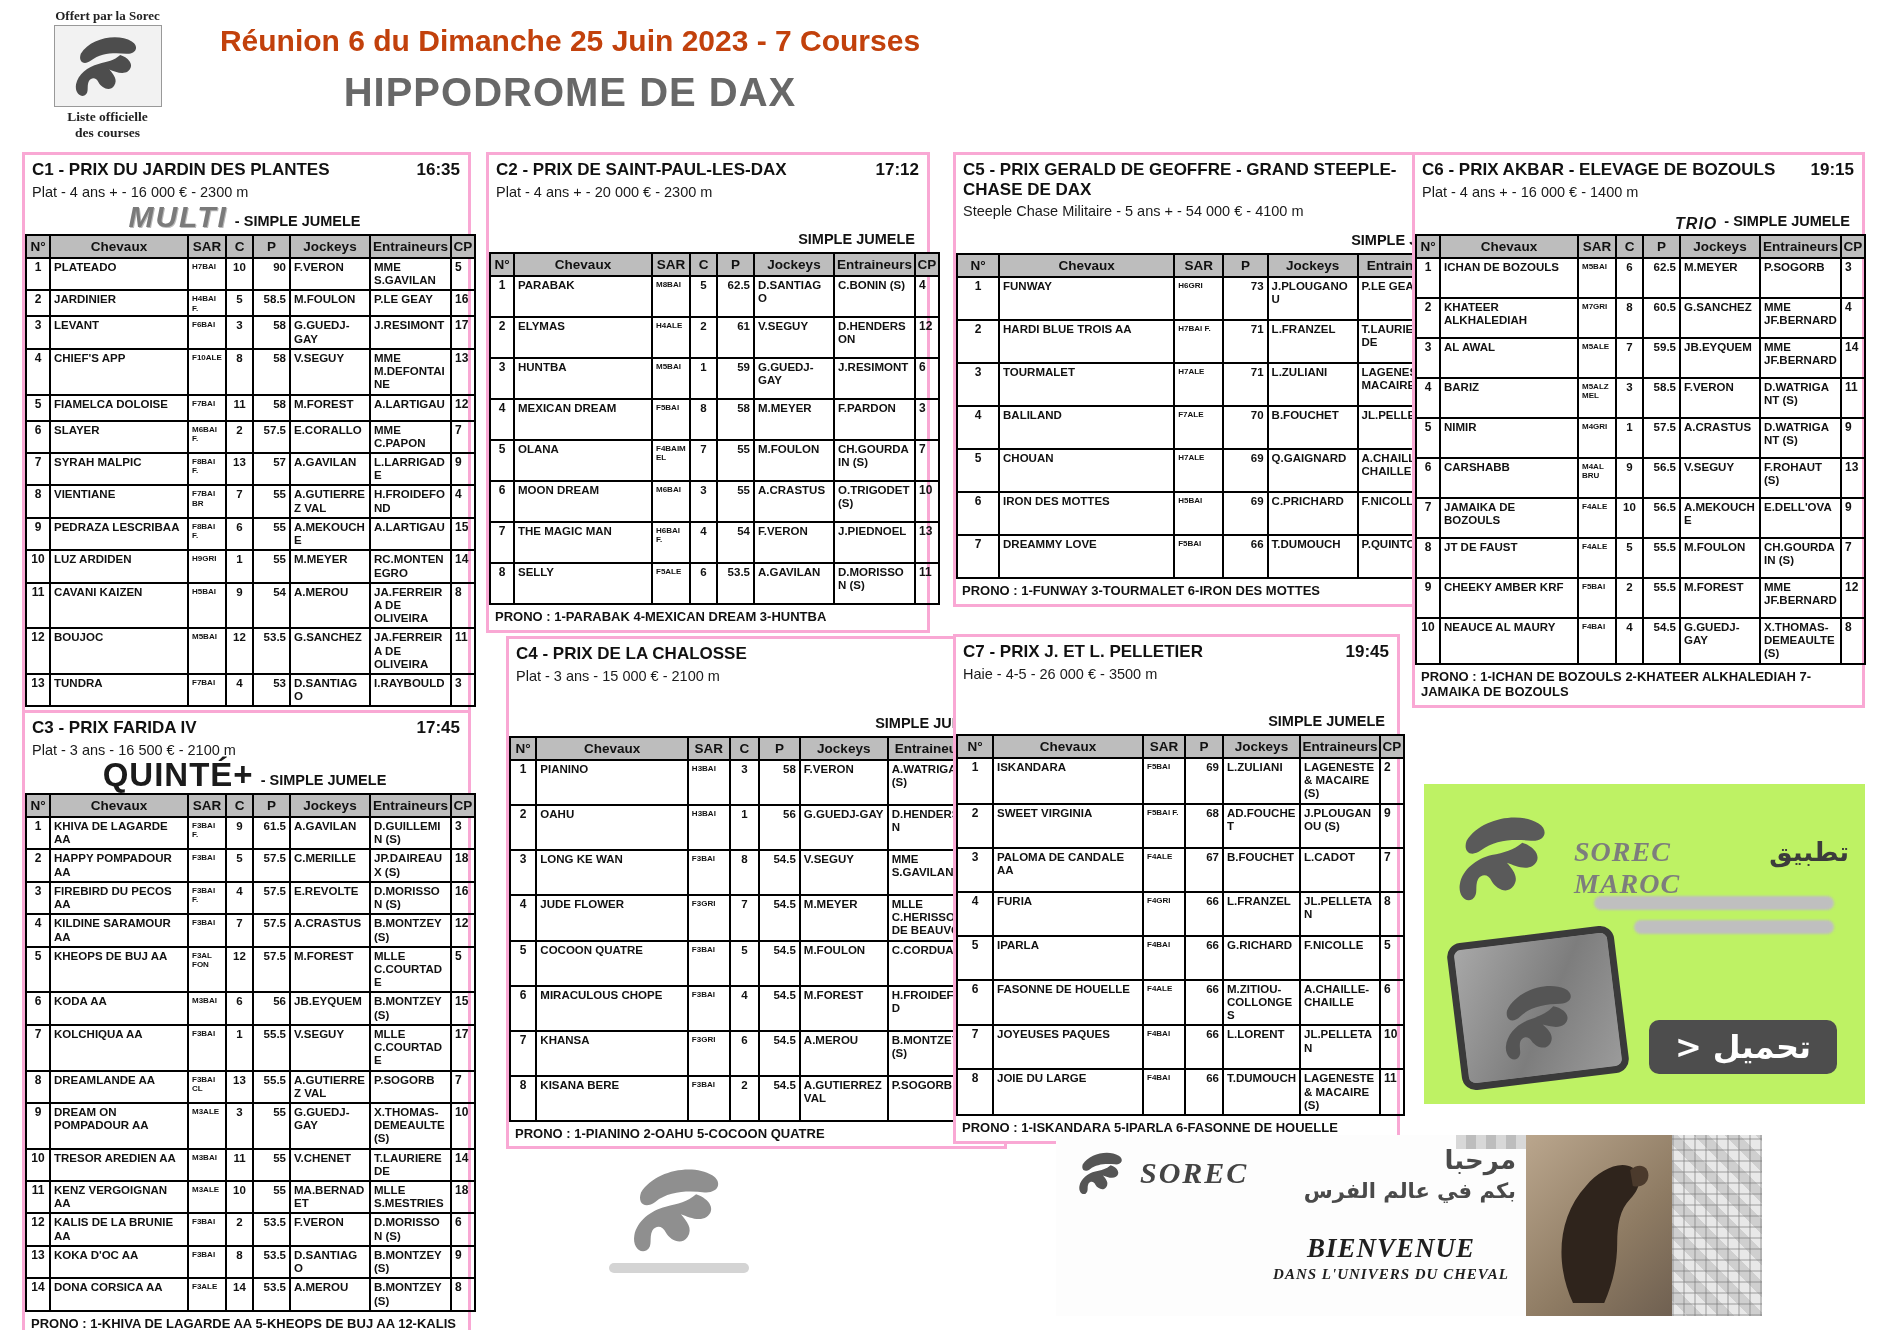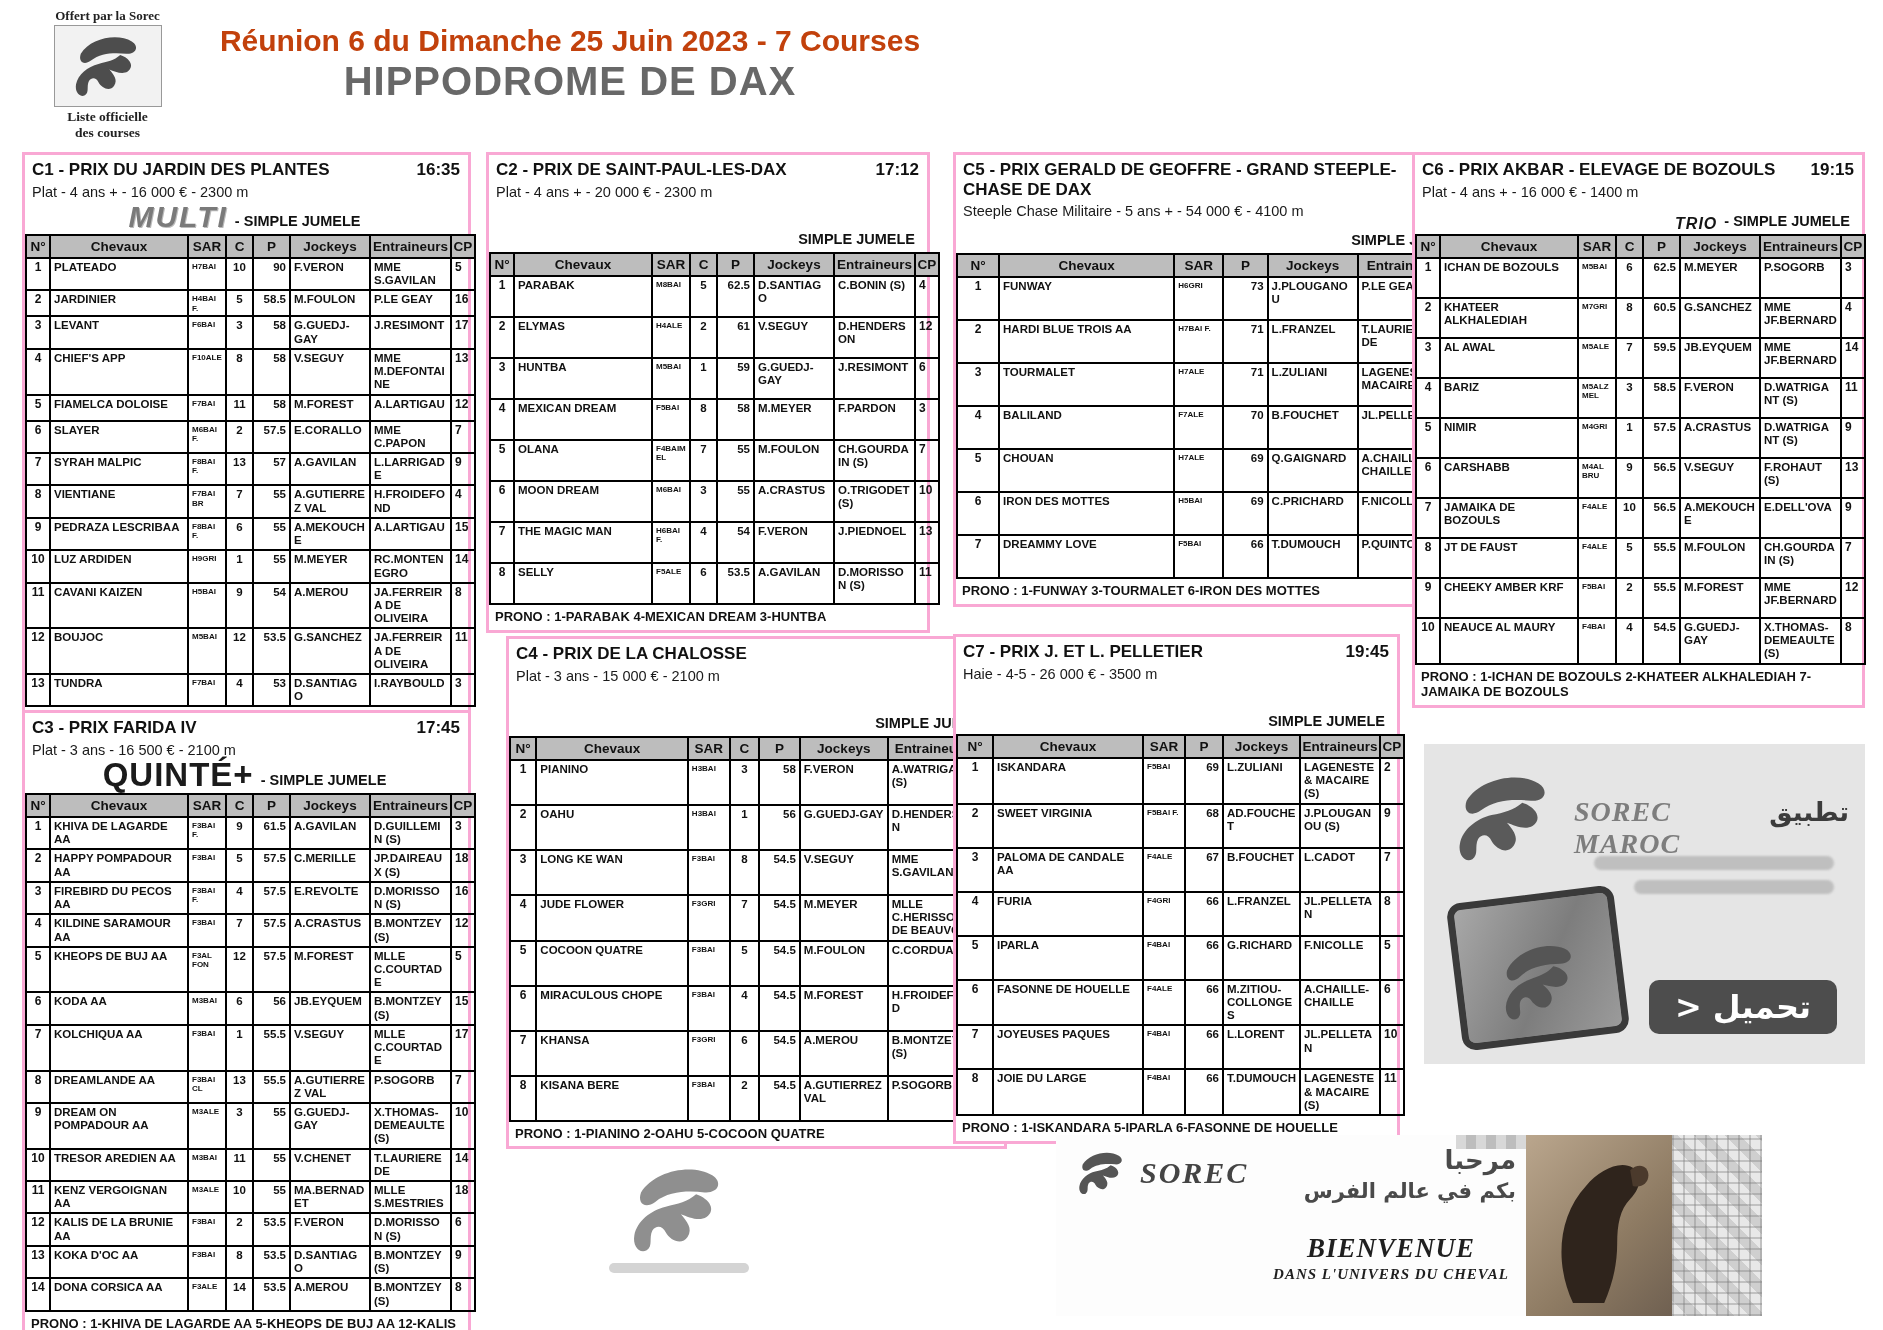--- a/index.html
+++ b/index.html
@@ -11,21 +11,21 @@
   .brand-box{position:absolute;left:30px;top:8px;width:155px;height:140px;text-align:center;
              font-family:"Liberation Serif",serif;font-weight:bold;color:#222}
   .brand-top{font-size:13px;padding-bottom:1px}
   .brand-img{width:108px;height:82px;margin:0 auto;border:1px solid #999;background:#f2f2f2;
              display:flex;align-items:center;justify-content:center}
   .brand-img svg{width:86px;height:68px;color:#4d4d4d}
   .brand-b1{font-size:13.5px;margin-top:2px}
   .brand-b2{font-size:13.5px}
   .main-title{position:absolute;left:190px;top:24px;width:760px;text-align:center}
   .title-line{font-size:30px;font-weight:bold;color:#c2410c}
-  .subtitle{font-size:40px;font-weight:bold;color:#686868;letter-spacing:1px;margin-top:1px}
+  .subtitle{font-size:40px;font-weight:bold;color:#686868;letter-spacing:1px;margin-top:12px}
 
   
   .race{position:absolute;border:3px solid #f9a8d4;background:#fff}
   .race-head{display:flex;justify-content:space-between;align-items:flex-start;padding:5px 8px 0 7px}
   .race-title{font-weight:bold;font-size:17px;line-height:1.15}
   .race-time{font-weight:bold;font-size:17px;padding-left:10px;white-space:nowrap}
   .race-cond{padding:4px 8px 0 7px;font-size:14.5px;color:#1a1a1a}
   .race-bets{display:flex;align-items:flex-end;gap:7px;padding:0 12px 2px 8px;min-height:34px}
   .race-bets.center{justify-content:center}
   .race-bets.right{justify-content:flex-end}
@@ -44,21 +44,21 @@
               padding:2px 3px;line-height:1.15;overflow-wrap:anywhere;word-break:break-word}
   .runners td{height:var(--rh,26px)}
   td.cell-no{text-align:center;font-size:12px}
   td.cell-sar{font-size:8px;letter-spacing:0;padding-top:3px}
   td.cell-c{text-align:center}
   td.cell-p{text-align:right}
   td.cell-cp{font-size:12px}
   .prono{padding:4px 6px 5px 6px;font-weight:bold;font-size:13px;line-height:1.2}
 
   
-  .ad-maroc{position:absolute;left:1424px;top:744px;width:441px;height:320px;background:#e5e5e5;overflow:hidden}
+  .ad-maroc{position:absolute;left:1424px;top:784px;width:441px;height:320px;background:#bef264;overflow:hidden}
   .ad-maroc .logo{position:absolute;left:22px;top:26px;width:118px;height:96px;color:#5a5a5a}
   .ad-brandline{position:absolute;left:150px;top:52px;width:275px;display:flex;align-items:baseline;gap:12px}
   .ad-brand{font-family:"Liberation Serif",serif;font-weight:bold;font-style:italic;
             font-size:28px;color:#7d7d7d;letter-spacing:1px}
   .ar{font-family:"DejaVu Sans",sans-serif}
   .ad-app{font-size:26px;font-weight:bold;color:#3c3c3c}
   .ad-blur1,.ad-blur2{position:absolute;height:14px;background:#bfbfbf;border-radius:7px;filter:blur(1px)}
   .ad-blur1{left:170px;top:112px;width:240px}
   .ad-blur2{left:210px;top:136px;width:200px}
   .phone{position:absolute;left:30px;top:150px;width:168px;height:148px;border:7px solid #3a3a3a;

